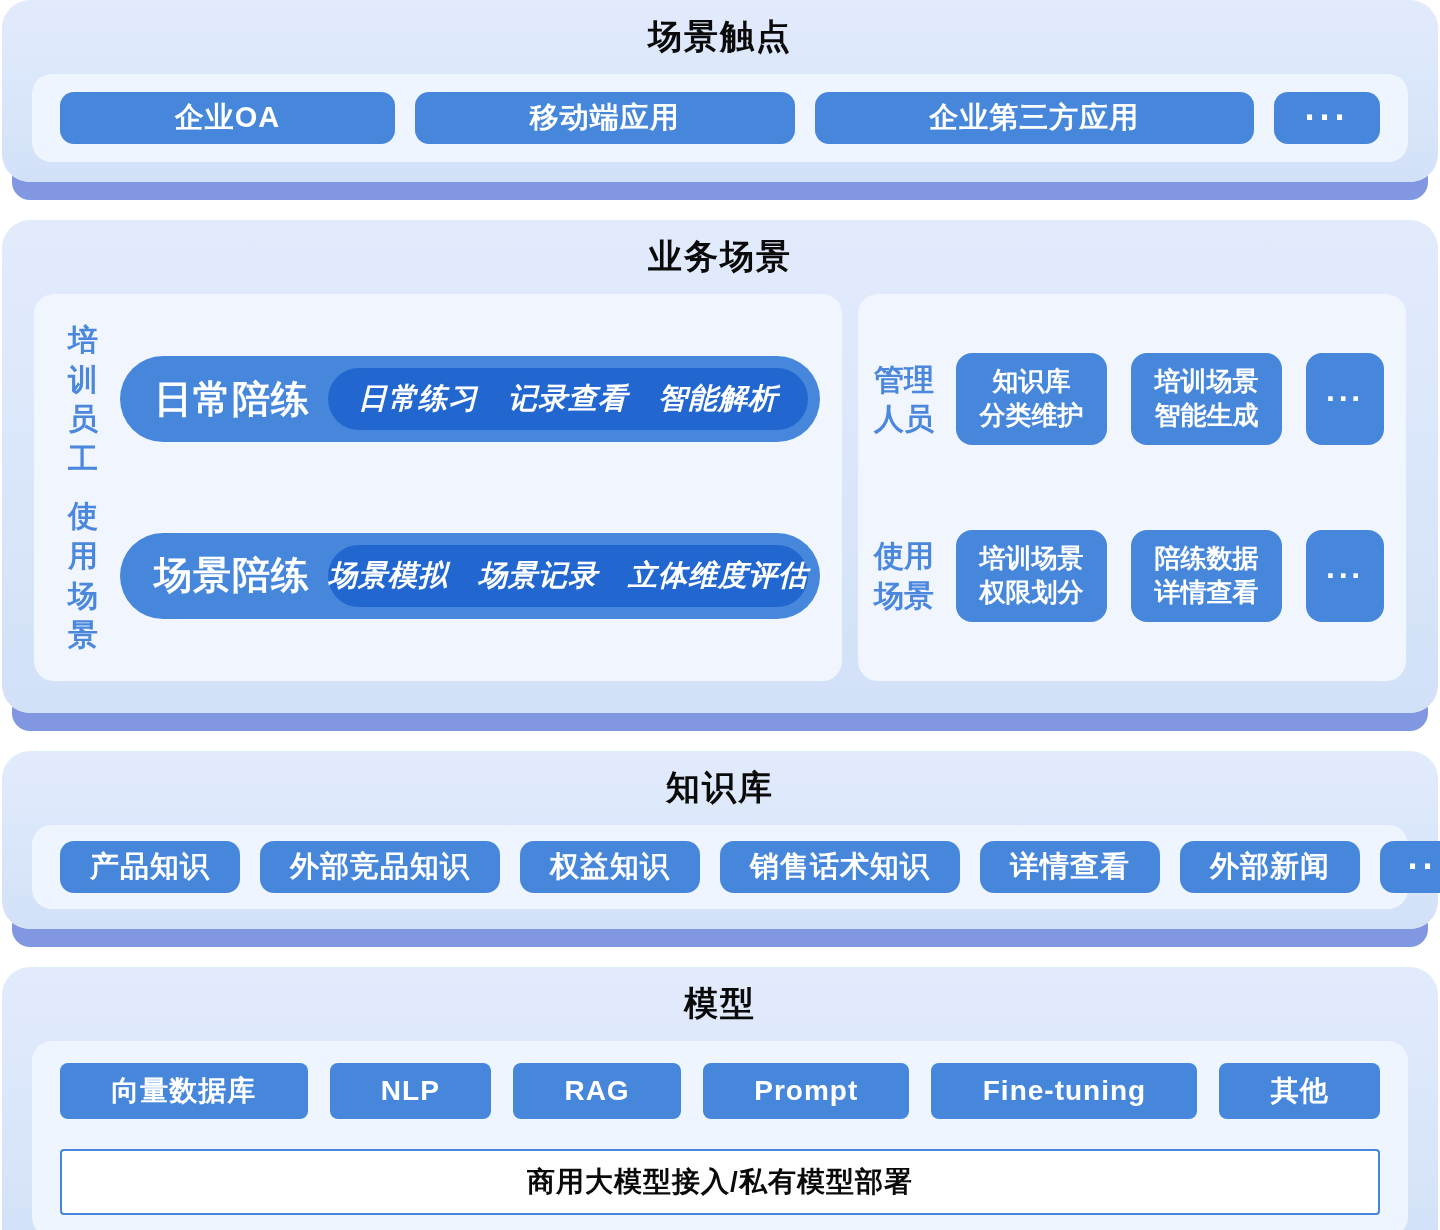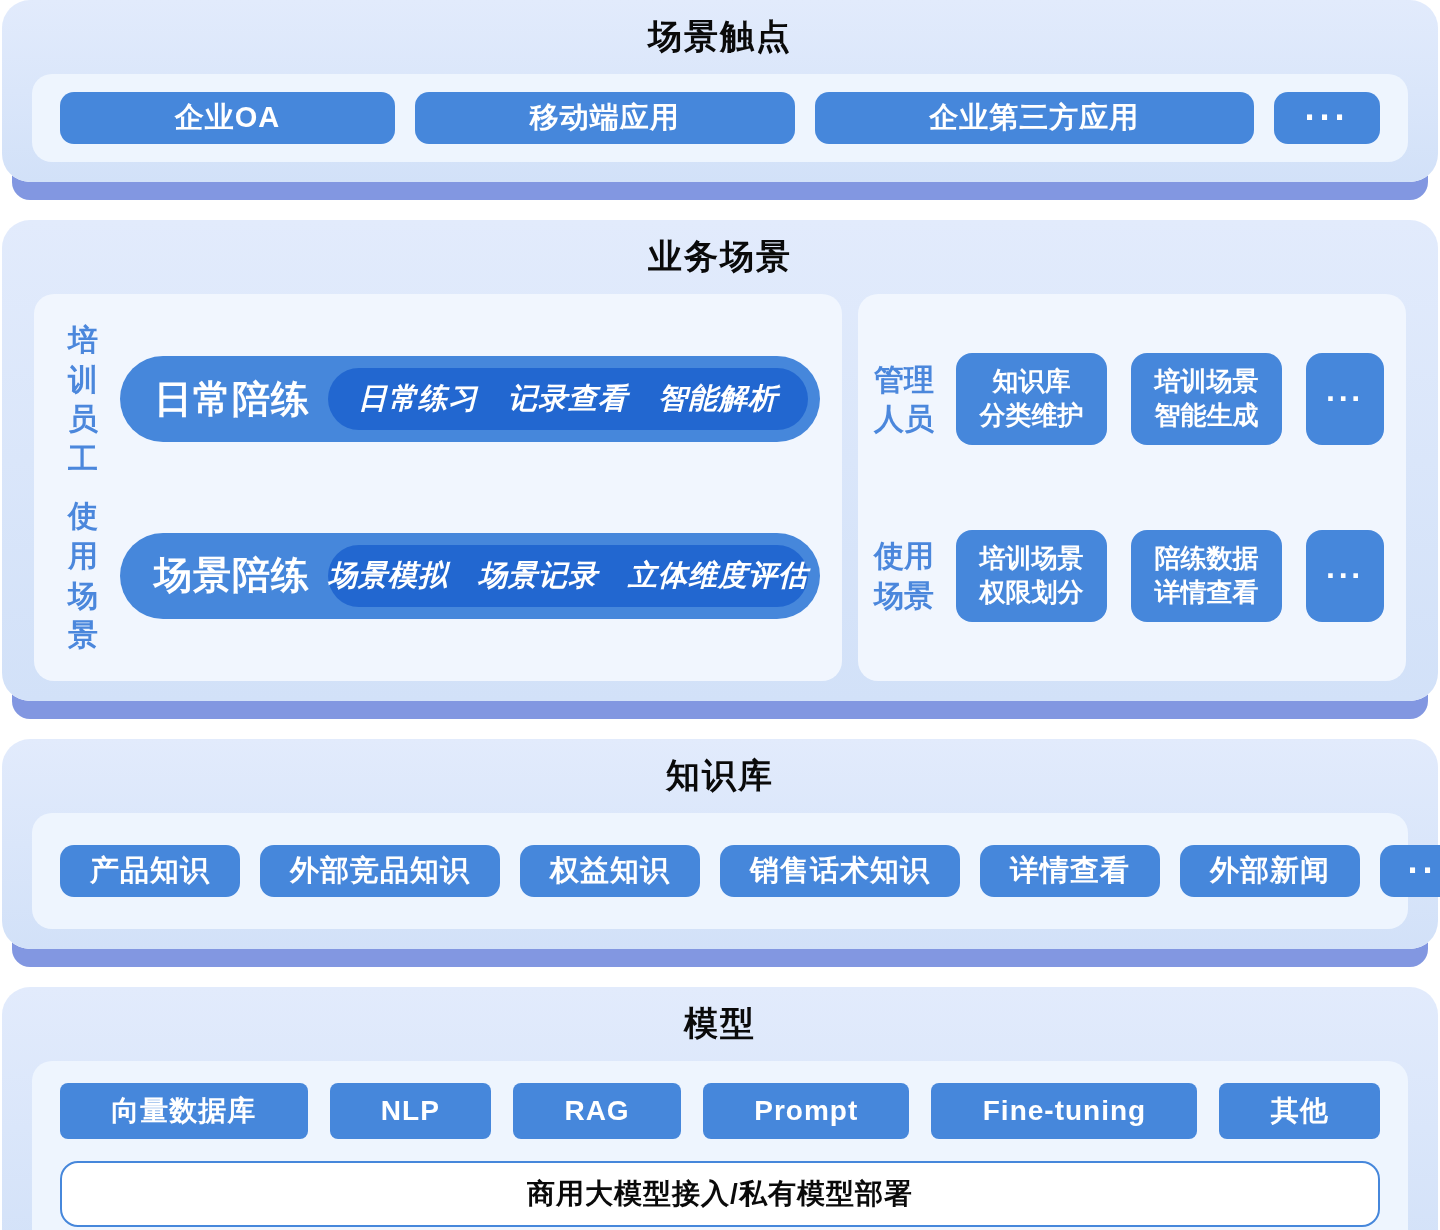--- a/index.html
+++ b/index.html
@@ -60,21 +60,21 @@
   .btn-more {
     flex: 0 0 106px;
     padding: 0;
     font-size: 36px;
     letter-spacing: 3px;
   }
   
   .biz-panels {
     display: flex;
     gap: 16px;
-    margin: 0 32px;
+    margin: 12px 32px;
   }
   .biz-panel {
     background: #f1f6fe;
     border-radius: 20px;
     padding: 26px 22px 26px 34px;
     display: grid;
     grid-template-columns: auto 1fr;
     grid-template-rows: 1fr 1fr;
     column-gap: 22px;
     row-gap: 18px;
@@ -150,24 +150,24 @@
   }
   
   .model-panel { padding: 22px 28px; }
   .model-btns { display: flex; gap: 22px; }
   .model-btn {
     height: 56px;
     border-radius: 8px;
     font-size: 28px;
   }
   .banner {
-    margin-top: 22px;
+    margin-top: 30px;
     background: #ffffff;
     border: 2px solid #4687db;
-    border-radius: 18px;
+    border-radius: 4px;
     height: 66px;
     display: flex;
     align-items: center;
     justify-content: center;
     font-size: 28px;
     letter-spacing: 1px;
     color: #0a0a0a;
     cursor: pointer;
   }
 </style>
@@ -222,21 +222,21 @@
 详情查看</button>
         <button class="cell-btn cell-more">···</button>
       </div>
     </div>
 
   </div>
 </div>
 
 <div class="section">
   <div class="section-title">知识库</div>
-  <div class="panel btn-row" style="padding:32px 28px;">
+  <div class="panel btn-row" style="padding:16px 28px;">
     <button class="btn">产品知识</button>
     <button class="btn">外部竞品知识</button>
     <button class="btn">权益知识</button>
     <button class="btn">销售话术知识</button>
     <button class="btn">详情查看</button>
     <button class="btn">外部新闻</button>
     <button class="btn btn-more" style="flex:0 0 100px;">···</button>
   </div>
 </div>
 

